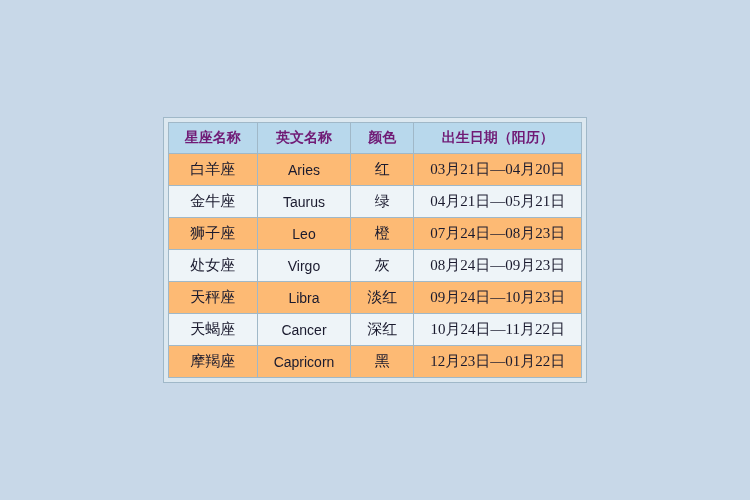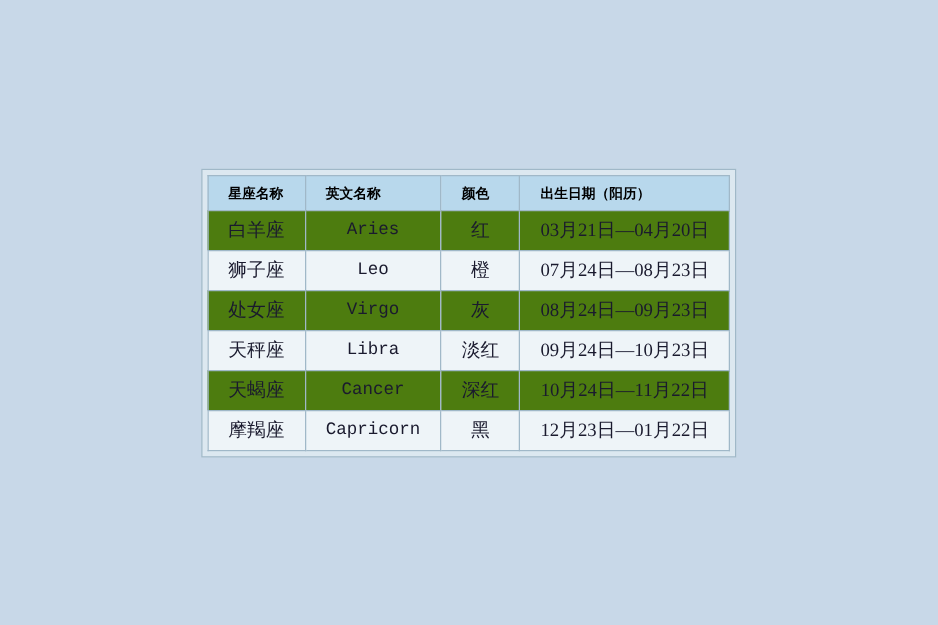--- a/index.html
+++ b/index.html
@@ -26,43 +26,43 @@
 
     table {
       border-collapse: collapse;
       background-color: #f0f6fa;
     }
 
     th {
       background-color: #b8d8ec;
       border: 1px solid #a0b8c8;
       padding: 6px 16px;
-      text-align: left;
-      font-size: 11px;
+      text-align: center;
+      font-size: 14px;
       font-weight: bold;
-      color: #000000;
+      color: #701a75;
       white-space: nowrap;
     }
 
     td {
       border: 1px solid #a0b8c8;
       padding: 6px 16px;
       text-align: center;
       font-size: 15px;
       color: #1a1a2e;
       white-space: nowrap;
-      background-color: #4d7c0f;
+      background-color: #fdba74;
     }
 
     tr:nth-child(even) td {
       background-color: #eef4f8;
     }
 
     td.english {
-      font-family: Liberation Mono, monospace;
+      font-family: Liberation Sans, sans-serif;
       font-size: 14px;
     }
   </style>
 </head>
 <body>
 
 <div class="table-container">
   <table>
     <thead>
       <tr>
@@ -71,20 +71,26 @@
         <th>颜色</th>
         <th>出生日期（阳历）</th>
       </tr>
     </thead>
     <tbody id="table-body">
     <tr>
           <td>白羊座</td>
           <td class="english">Aries</td>
           <td>红</td>
           <td>03月21日—04月20日</td>
+        </tr>
+        <tr>
+          <td>金牛座</td>
+          <td class="english">Taurus</td>
+          <td>绿</td>
+          <td>04月21日—05月21日</td>
         </tr>
         <tr>
           <td>狮子座</td>
           <td class="english">Leo</td>
           <td>橙</td>
           <td>07月24日—08月23日</td>
         </tr>
         <tr>
           <td>处女座</td>
           <td class="english">Virgo</td>

